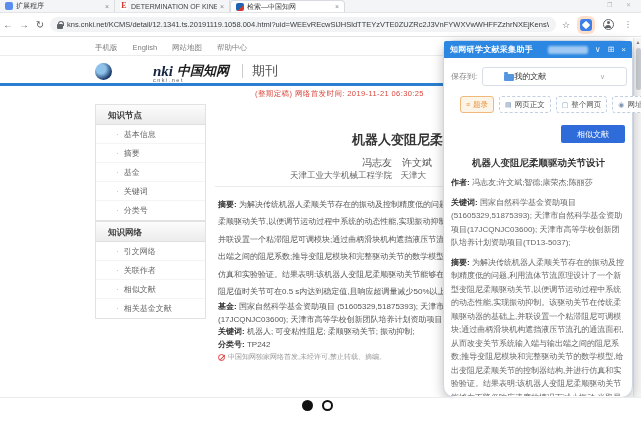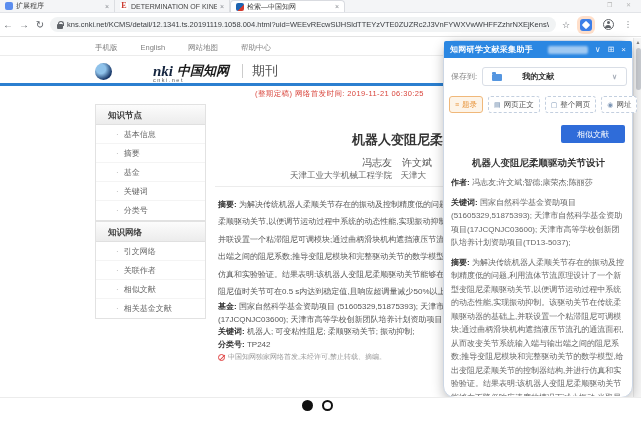--- a/index.html
+++ b/index.html
@@ -37,21 +37,21 @@
   #ext-icon { position:relative; width:12px; height:12px; border-radius:3px; background:#3d7fe8; margin-left:10px;
               box-shadow:0 0 0 3px rgba(255,150,80,.30); }
   #ext-icon:before { content:""; position:absolute; left:3px; top:3px; width:6px; height:6px;
                      background:#fff; border-radius:1px; transform:rotate(45deg); }
   #profile-icon { width:11px; height:11px; border-radius:50%; border:1.3px solid #5f6368; margin-left:11px; position:relative; }
   #profile-icon:before { content:""; position:absolute; left:2.6px; top:1.2px; width:3px; height:3px; border-radius:50%; background:#5f6368; }
   #profile-icon:after { content:""; position:absolute; left:1.2px; top:5px; width:6px; height:3px; border-radius:3px 3px 0 0; background:#5f6368; }
   #menu-icon { margin-left:10px; color:#5f6368; font-size:8px; letter-spacing:0; line-height:3px; }
 
   
-  #site-topnav { position:absolute; left:95px; top:43px; display:flex; gap:23px; font-size:7.5px; color:#808080; }
+  #site-topnav { position:absolute; left:95px; top:43px; display:flex; gap:15px; font-size:7.5px; color:#808080; }
   #topnav-divider { position:absolute; left:0; top:55px; width:641px; height:1px; background:#ececec; }
   #logo { position:absolute; left:95px; top:59px; height:24px; display:flex; align-items:center; }
   .logo-c { width:17px; height:17px; border-radius:50%;
             background:radial-gradient(circle at 35% 35%, #8fc2ea 0 30%, #1a3a6b 70%); }
   .logo-nki { font:italic bold 15px "Liberation Serif", serif; color:#15253f; margin-left:9px;padding-left:32px; }
   .logo-zh { font-weight:bold; font-size:13px; color:#1b1b1b; margin-left:4px; font-style:italic; }
   .logo-net { font-size:5.5px; color:#555; letter-spacing:1.5px; position:absolute; left:58px; top:18px; }
   .logo-sep { width:1px; height:14px; background:#ccc; margin:0 9px 0 13px; }
   .logo-section { font-size:13px; color:#555; }
   #blue-line { position:absolute; left:0; top:83px; width:641px; height:2.5px; background:#2b7fd0; }
@@ -87,26 +87,26 @@
   #panel { position:absolute; left:443px; top:40px; width:190px; height:358px; z-index:50;
            background:#fff; border:1px solid #ccd6e4; border-radius:12px;
            box-shadow:0 3px 12px rgba(0,0,0,.25); }
   #panel-header { height:17px; background:#2b87e2; border-radius:2px 2px 0 0; display:flex; align-items:center; padding:0 6px; }
   #panel-title { color:#fff; font-size:8px; font-weight:bold; letter-spacing:.3px; flex:0 0 auto; }
   #account-blur { width:40px; height:8px; background:rgba(255,255,255,.55); border-radius:2px; filter:blur(1px); margin-left:auto; }
   .ph-icon { color:#eaf3ff; font-size:8px; margin-left:7px; line-height:17px; }
   #save-row { position:absolute; left:7px; top:26px; width:176px; display:flex; align-items:center; }
   #save-label { font-size:8px; color:#888; flex:0 0 auto; }
   #save-select { flex:1; height:19px; margin-left:5px; border:1px solid #d9dee6; border-radius:3px;
-                 display:flex; align-items:center; padding:0 9px; gap:20px; background:#fff;font-weight:bold; }
+                 display:flex; align-items:center; padding:0 21px; gap:0; background:#fff; }
   .folder-icon { width:10px; height:7px; background:#5596e0; border-radius:1px; position:relative; margin-top:2px; }
   .folder-icon:before { content:""; position:absolute; left:0; top:-2px; width:4px; height:2px; background:#5596e0; border-radius:1px 1px 0 0; }
   #save-value { font-size:8px; color:#333; flex:1; }
   .chev { color:#a6adb8; font-size:7px; }
-  #type-row { position:absolute; left:5px; top:55px; width:176px; display:flex; gap:5px; }
+  #type-row { position:absolute; left:16px; top:55px; width:176px; display:flex; gap:5px; }
   .type-btn { height:17px; display:inline-flex; align-items:center; gap:3px; padding:0 5px;
               border:1px dashed #c3cfdf; border-radius:3px; font-size:7.5px; color:#555; background:#fff; white-space:nowrap; }
   .type-btn .t-icon { font-size:7px; color:#7d96b5; }
   .type-btn.active { border:1px solid #f0b87a; background:#fdf4e8; color:#e8953c; }
   .type-btn.active .t-icon { color:#e8953c; }
   #save-topic-btn { position:absolute; right:7px; top:84px; width:64px; height:18px; background:#2f6cd9; color:#fff;
                     font-size:8px; border-radius:2px; display:flex; align-items:center; justify-content:center; }
   #panel-doc { position:absolute; left:7px; top:110px; width:175px; height:245px; overflow:hidden; }
   #doc-title { text-align:center; font-size:9.5px; font-weight:bold; color:#333; margin-top:6px; }
   .doc-para { font-size:8px; color:#666; line-height:13.5px; margin-top:6px; }

